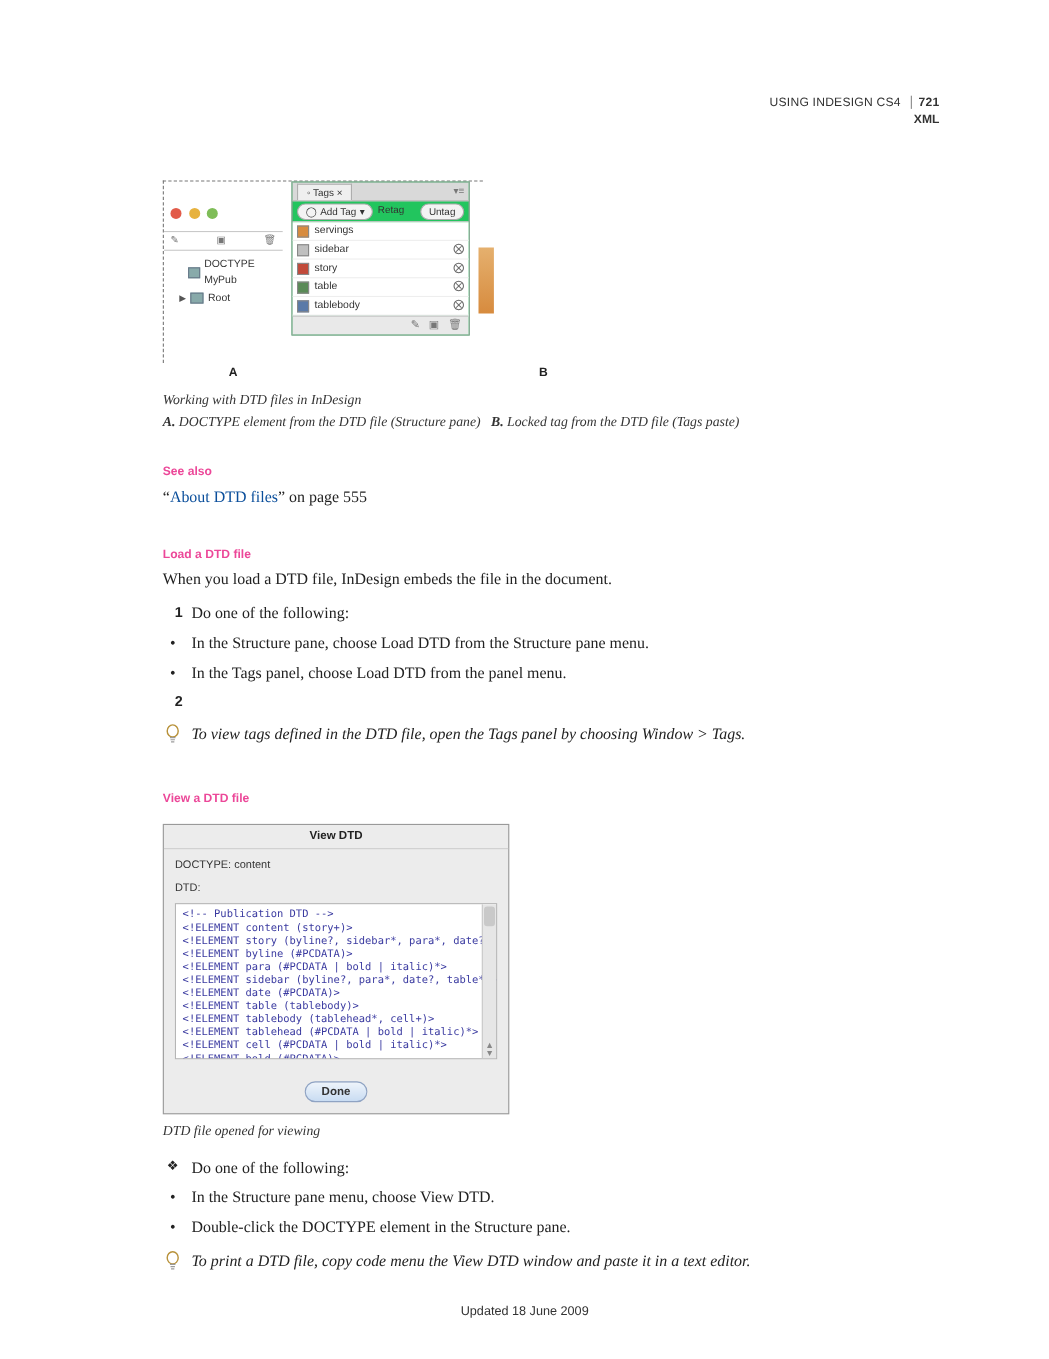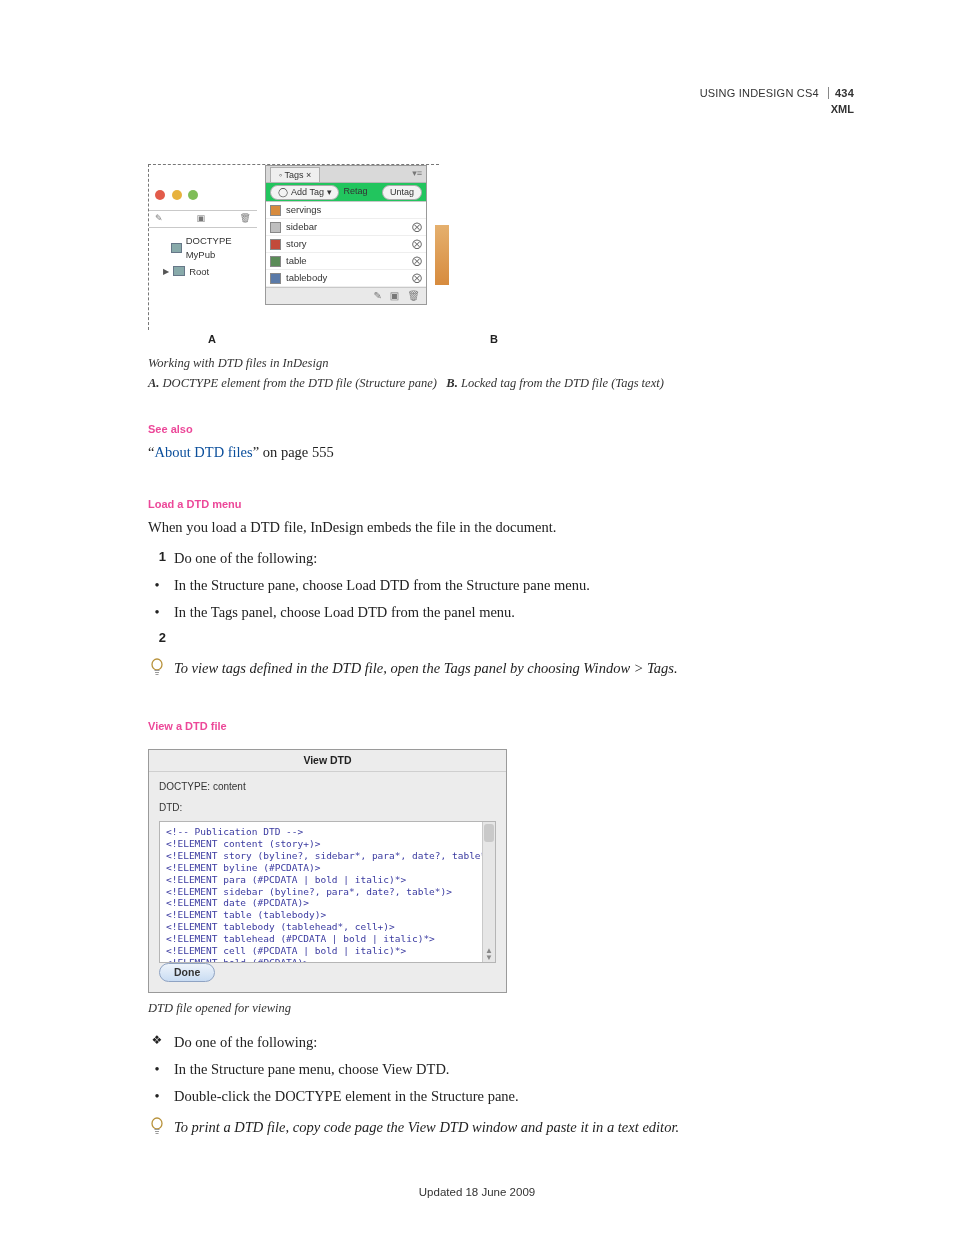--- a/index.html
+++ b/index.html
@@ -133,55 +133,55 @@
   ul.bullets { list-style: none; margin: 2px 0 0 0; padding: 0; }
   ul.bullets > li { display: flex; margin: 6px 0; }
   ul.bullets .b { width: 18px; flex: none; text-align: center; margin-right: 8px; }
   .tip { display: flex; margin: 10px 0 0 0; }
   .tip .bulb {
     width: 18px; flex: none; margin-right: 8px; display: flex; justify-content: center;
   }
   .tip .txt { font-style: italic; }
   .bulb svg { width: 14px; height: 20px; }
   .dia-bullet { font-size: 12px; }
-  .dialog-fig { margin: 14px 0 4px 0; width: 359px; position: relative; }
+  .dialog-fig { margin: 14px 0 4px 0; width: 315px; position: relative; }
   .dialog-outer { border: 1px solid #9a9a9a; background: #ececec; }
   .dialog-title {
     text-align: center; font-family: "Lucida Grande", Arial, sans-serif;
     font-size: 10.5px; font-weight: 700; padding: 3px 0; border-bottom: 1px solid #cfcfcf;
   }
   .dialog-body { padding: 8px 10px 10px 10px; font-family: "Lucida Grande", Arial, sans-serif; font-size: 10px; color: #333; }
   .dlg-label { margin: 0 0 6px 0; }
   .dlg-box {
     background: #fff; border: 1px solid #b5b5b5; height: 132px; overflow: hidden;
     padding: 4px 6px; position: relative;
   }
   .dlg-box .ln { color: #3a3aa0; font-family: Menlo, Consolas, monospace; font-size: 9.5px; line-height: 1.25; white-space: pre; }
   .dlg-scroll { position: absolute; right: 0; top: 0; bottom: 0; width: 12px; background: #e6e6e6; border-left: 1px solid #c9c9c9; }
   .dlg-scroll .thumb { position: absolute; left: 1px; right: 1px; top: 2px; height: 18px; background: #c9c9c9; border-radius: 3px; }
   .dlg-scroll .arrows { position: absolute; bottom: 1px; left: 0; right: 0; text-align: center; font-size: 8px; color: #888; line-height: 7px; }
-  .dlg-done { text-align: left; margin-top: 0; }
+  .dlg-done { text-align: center; margin-top: 20px; }
   .dlg-done .btn {
     display: inline-block; border: 1px solid #8fa3c3; border-radius: 10px;
     background: linear-gradient(#eef4fb,#c9dcf2); padding: 1px 14px; font-size: 10.5px;
     font-family: "Lucida Grande", Arial, sans-serif; font-weight: 600;
   }
   .footer {
     position: absolute; bottom: 34px; left: 0; right: 0; text-align: center;
     font-family: Arial, sans-serif; font-size: 11.5px; color: #333;
   }
 </style>
 </head>
 <body>
 
 <div class="page">
   <div class="running-head">
     <div class="line1">
       <span>USING INDESIGN CS4</span>
-      <span class="pg">434</span>
+      <span class="pg">721</span>
     </div>
     <div class="line2">XML</div>
   </div>
 
   <div class="figure">
     <div class="fig-frame">
       <div class="fig-left">
         <div class="mac-dots">
           <span class="mac-dot d-red"></span>
           <span class="mac-dot d-yel"></span>
@@ -256,30 +256,30 @@
     <div class="callouts">
       <span>A</span>
       <span>B</span>
     </div>
     <div class="caption">Working with DTD files in InDesign</div>
     <div class="caption-keys">
       <b>A.</b>
       <span>DOCTYPE element from the DTD file (Structure pane)</span>
       &nbsp;
       <b>B.</b>
-      <span>Locked tag from the DTD file (Tags text)</span>
+      <span>Locked tag from the DTD file (Tags paste)</span>
     </div>
   </div>
 
   <h3 class="section">See also</h3>
   <div class="see-also-links">
     <span>“</span><a class="link" href="#">About DTD files</a><span>” on page 555</span>
   </div>
 
-  <h3 class="section" style="margin-top:34px">Load a DTD menu</h3>
+  <h3 class="section" style="margin-top:34px">Load a DTD file</h3>
   <p class="body" style="margin-top:2px">When you load a DTD file, InDesign embeds the file in the document.</p>
 
   <ol class="steps">
     <li>
       <span class="num">1</span>
       <span>Do one of the following:</span>
     </li>
   </ol>
   <ul class="bullets">
     <li>
@@ -356,17 +356,17 @@
       </li>
   </ul>
 
   <div class="tip">
     <span class="bulb">
       <svg viewBox="0 0 14 20">
           <ellipse cx="7" cy="6.5" rx="5" ry="5.5" fill="none" stroke="#b8923b" stroke-width="1.3"></ellipse>
           <path d="M4.5 12.5h5M5 14.5h4M5.5 16.5h3" stroke="#9a9a9a" stroke-width="1.1" fill="none"></path>
         </svg>
     </span>
-    <span class="txt">To print a DTD file, copy code page the View DTD window and paste it in a text editor.</span>
+    <span class="txt">To print a DTD file, copy code menu the View DTD window and paste it in a text editor.</span>
   </div>
 
   <div class="footer">Updated 18 June 2009</div>
 </div>
 
 </body></html>

